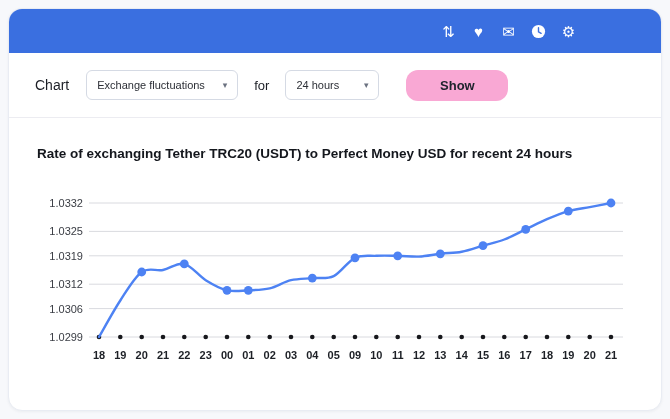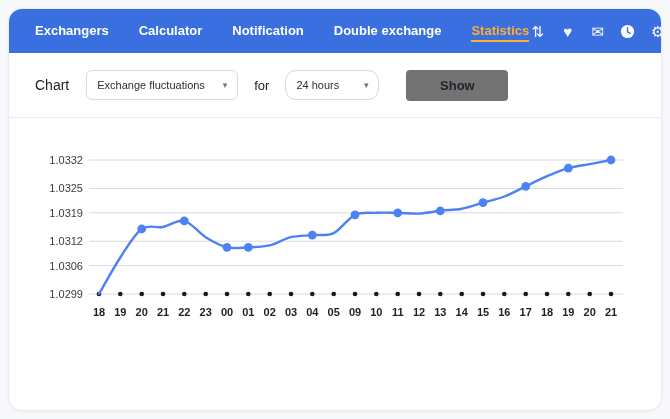--- a/index.html
+++ b/index.html
@@ -51,51 +51,44 @@
     padding:0 26px; gap:13px;
   }
   .chart-label { font-size:14px; color:#1b1e25; margin-right:4px;text-align:center; }
   .select {
     height:30px; border:1px solid #d5dae4; border-radius:6px;
     display:flex; align-items:center; justify-content:space-between;
     padding:0 10px; font-size:11px; color:#2c2f36;
     background:#fff; cursor:pointer; gap:8px;
   }
   .select.type { width:152px; }
-  .select.period { width:94px;border-radius:11px; }
+  .select.period { width:94px; }
   .caret { color:#6b7280; font-size:9px; }
   .for-label { font-size:13px; color:#1b1e25; margin:16px 3px; }
   .show-btn {
     margin-left:14px; width:102px; height:31px;
-    background:#737373; border:none; border-radius:4px;
+    background:#f9a8d4; border:none; border-radius:12px;
     font-family:"Liberation Sans", sans-serif;
     font-size:13px; font-weight:700; color:#20242e; cursor:pointer;
   }
   .divider { height:1px; background:#ececf1; }
   
   .title {
     margin:28px 0 0 28px;
     font-size:13.5px; font-weight:600; color:#14171d;
   }
   .chart-wrap { margin:26px 0 0 12px; }
   .chart-wrap svg text { font-family:"Liberation Sans", sans-serif; }
 </style>
 </head>
 <body>
 
 <div class="card">
 
   <div class="nav">
-    <div class="nav-items">
-      <div class="nav-item">Exchangers</div>
-      <div class="nav-item">Calculator</div>
-      <div class="nav-item">Notification</div>
-      <div class="nav-item">Double exchange</div>
-      <div class="nav-item active">Statistics</div>
-    </div>
     <div class="nav-icons">
       <span class="nav-ico">⇅</span>
       <span class="nav-ico">♥</span>
       <span class="nav-ico">✉</span>
       <span class="nav-ico">
           <svg width="15" height="15" viewBox="0 0 15 15">
             <circle cx="7.5" cy="7.5" r="6.6" fill="#ffffff"></circle>
             <path d="M7.5 3.8v4l2.6 1.5" stroke="#3a6fe0" stroke-width="1.4" fill="none" stroke-linecap="round"></path>
           </svg>
         </span>
@@ -112,20 +105,21 @@
     <span class="for-label">for</span>
     <div class="select period">
       <span>24 hours</span>
       <span class="caret">▾</span>
     </div>
     <button class="show-btn">Show</button>
   </div>
 
   <div class="divider"></div>
 
+  <div class="title">Rate of exchanging  Tether TRC20 (USDT) to Perfect Money USD for recent 24 hours</div>
 
   <div class="chart-wrap" id="chart"><svg width="645" height="182" viewBox="0 0 645 182">
         <line x1="68" y1="16.0" x2="602" y2="16.0" stroke="#d9dadf" stroke-width="1"></line>
         <text x="62" y="20" text-anchor="end" font-size="11" fill="#3a3d44">1.0332</text>
         <line x1="68" y1="44.4" x2="602" y2="44.4" stroke="#d9dadf" stroke-width="1"></line>
         <text x="62" y="48.4" text-anchor="end" font-size="11" fill="#3a3d44">1.0325</text>
         <line x1="68" y1="68.8" x2="602" y2="68.8" stroke="#d9dadf" stroke-width="1"></line>
         <text x="62" y="72.8" text-anchor="end" font-size="11" fill="#3a3d44">1.0319</text>
         <line x1="68" y1="97.2" x2="602" y2="97.2" stroke="#d9dadf" stroke-width="1"></line>
         <text x="62" y="101.2" text-anchor="end" font-size="11" fill="#3a3d44">1.0312</text>

